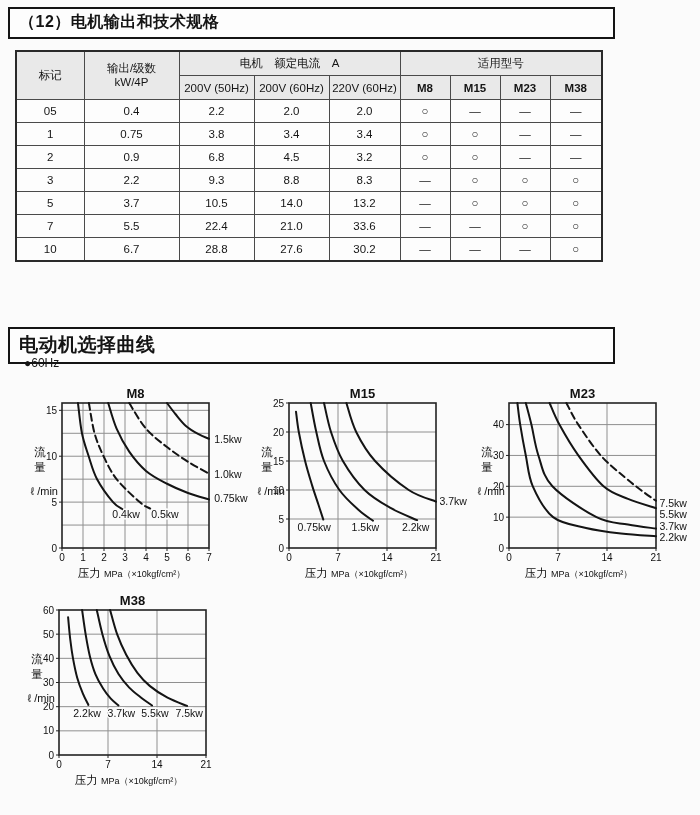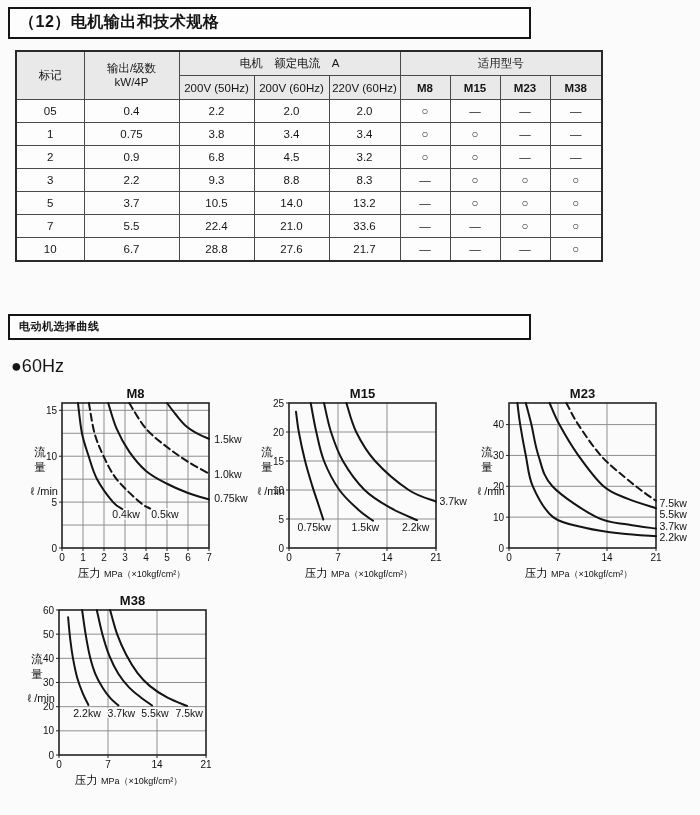--- a/index.html
+++ b/index.html
@@ -3,27 +3,27 @@
 <meta charset="utf-8">
 <style>
   html,body{margin:0;padding:0;}
   body{
     width:700px;height:815px;position:relative;
     background:#fbfbfb;color:#151515;
     font-family:"Liberation Sans","DejaVu Sans",sans-serif;
     overflow:hidden;
   }
   .titlebox{
-    position:absolute;left:8px;width:523px;box-sizing:border-box;
+    position:absolute;left:8px;width:607px;box-sizing:border-box;
     border:2px solid #141414;background:#fdfdfd;
     font-weight:bold;padding:3px 9px 4px 9px;
   }
   #title1{top:7px;font-size:16px;letter-spacing:.5px;}
-  #title2{top:314px;font-size:11px;letter-spacing:.5px;}
-  .freq{position:absolute;left:11px;top:356px;font-size:18px;}
+  #title2{top:327px;font-size:19px;letter-spacing:.5px;}
+  .freq{position:absolute;left:24px;top:356px;font-size:12px;}
   
   table.spec{
     position:absolute;left:15px;top:50px;
     border-collapse:collapse;table-layout:fixed;
     font-size:11.5px;border:2px solid #2a2a2a;background:#fff;
   }
   table.spec th,table.spec td{
     border:1px solid #4a4a4a;text-align:center;vertical-align:middle;
     padding:0;overflow:hidden;white-space:nowrap;
   }
@@ -138,21 +138,21 @@
         <td>—</td>
         <td>—</td>
         <td>○</td>
         <td>○</td>
       </tr>
       <tr>
         <td>10</td>
         <td>6.7</td>
         <td>28.8</td>
         <td>27.6</td>
-        <td>21.7</td>
+        <td>30.2</td>
         <td>—</td>
         <td>—</td>
         <td>—</td>
         <td>○</td>
       </tr>
     </tbody>
 </table>
 
 <div class="titlebox" id="title2">电动机选择曲线</div>
 <div class="freq">●60Hz</div>

